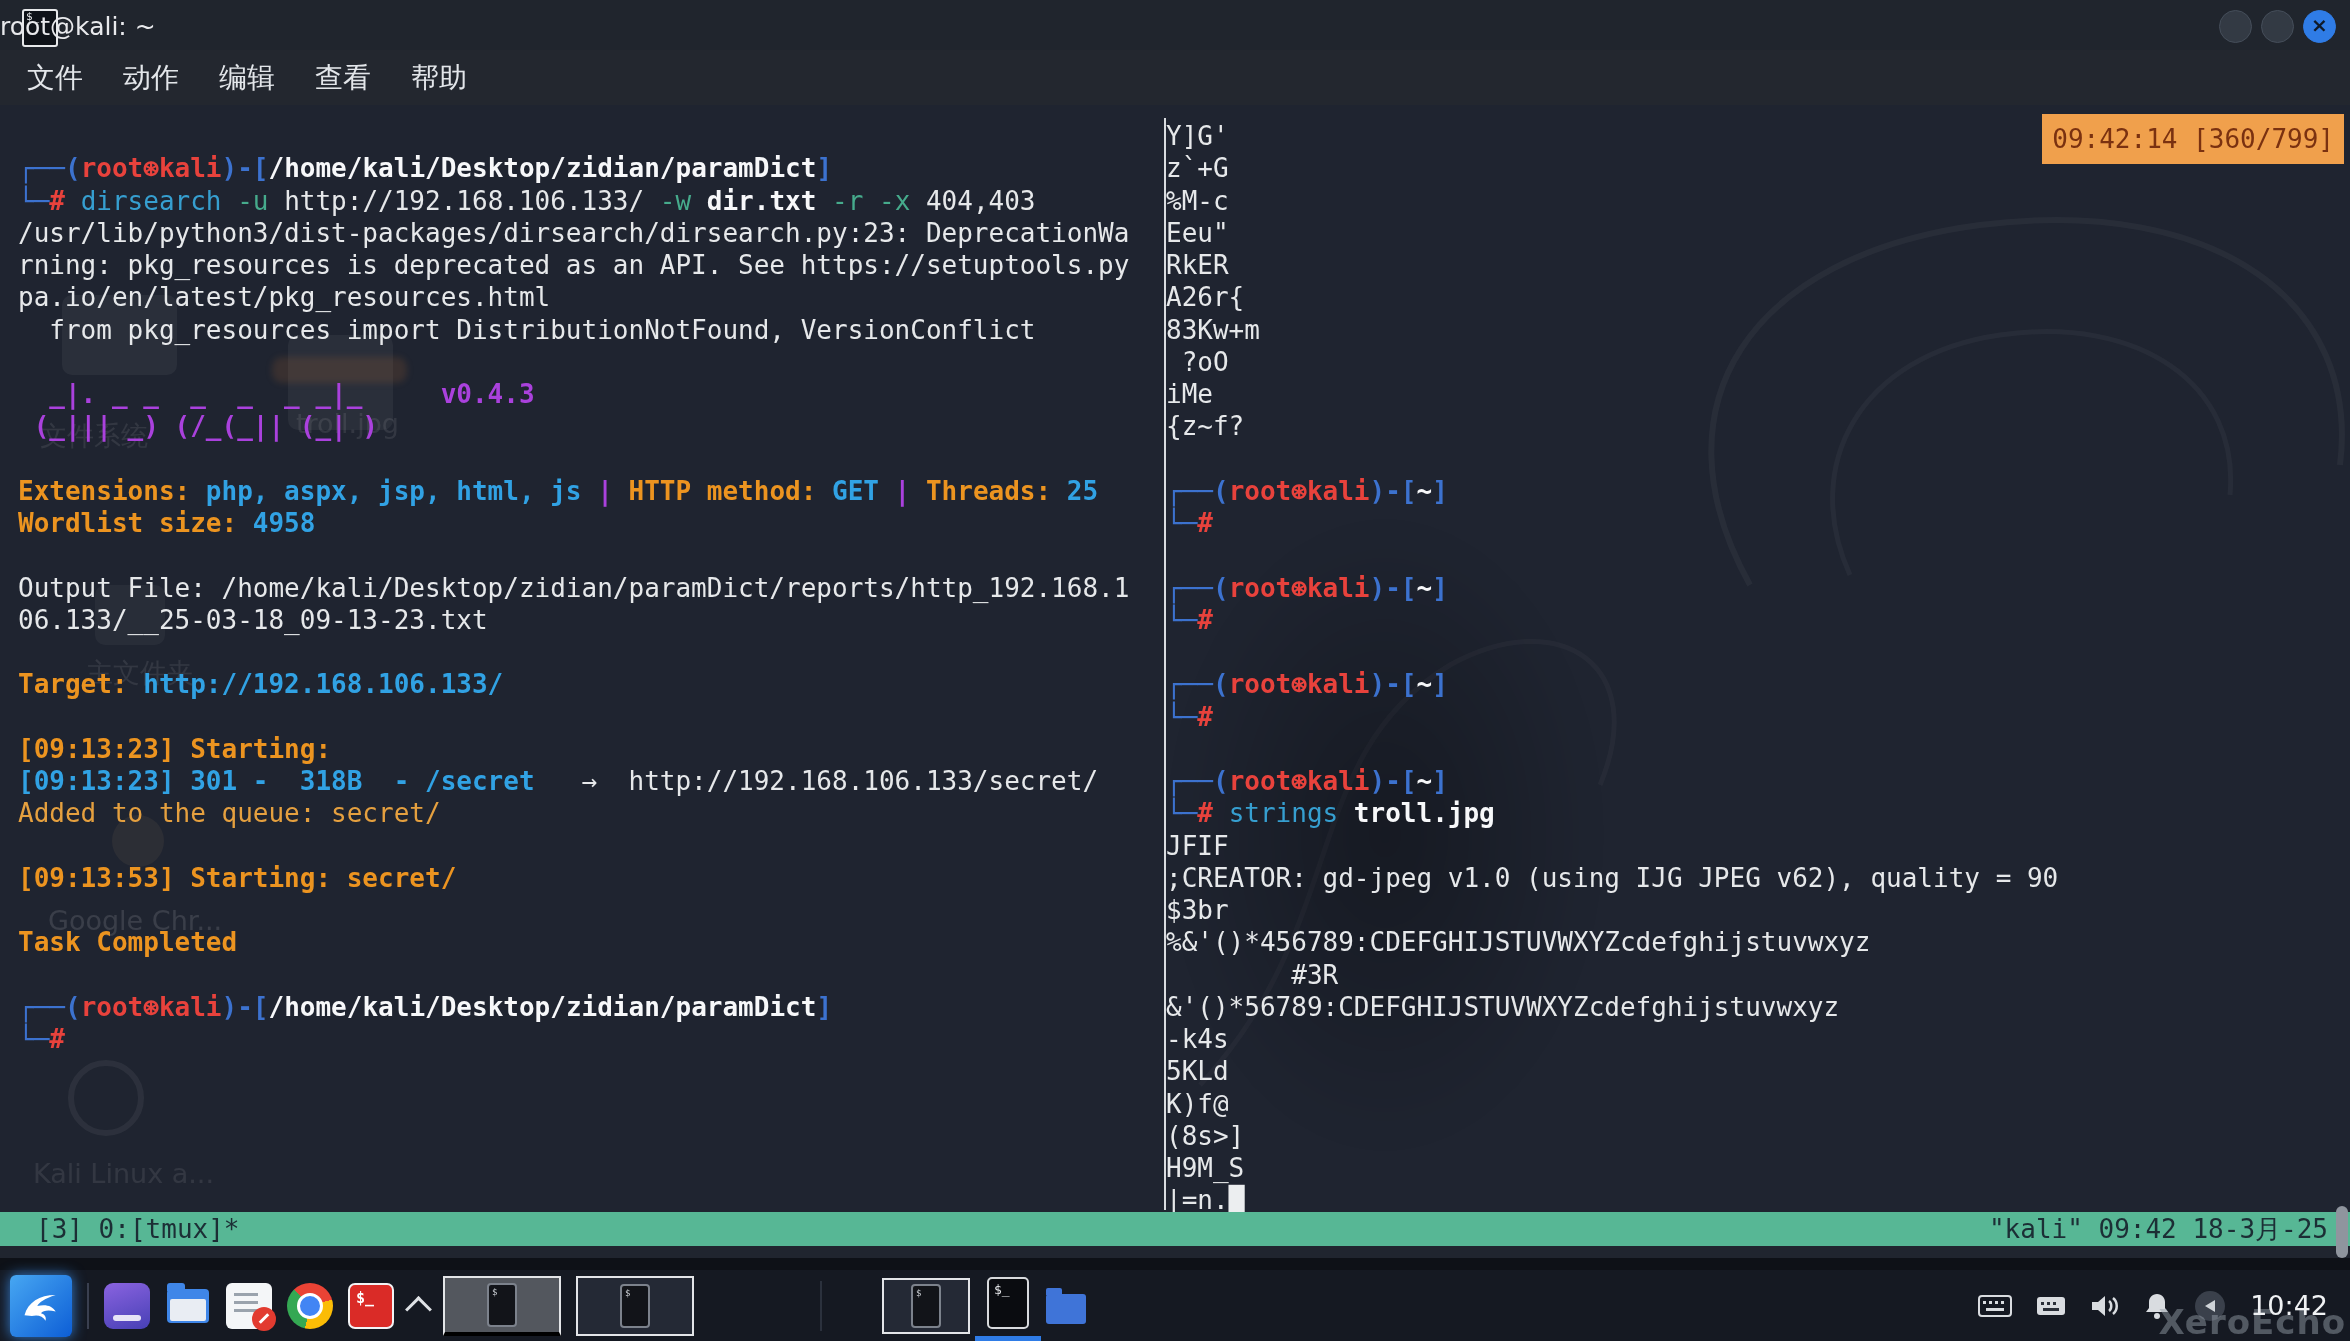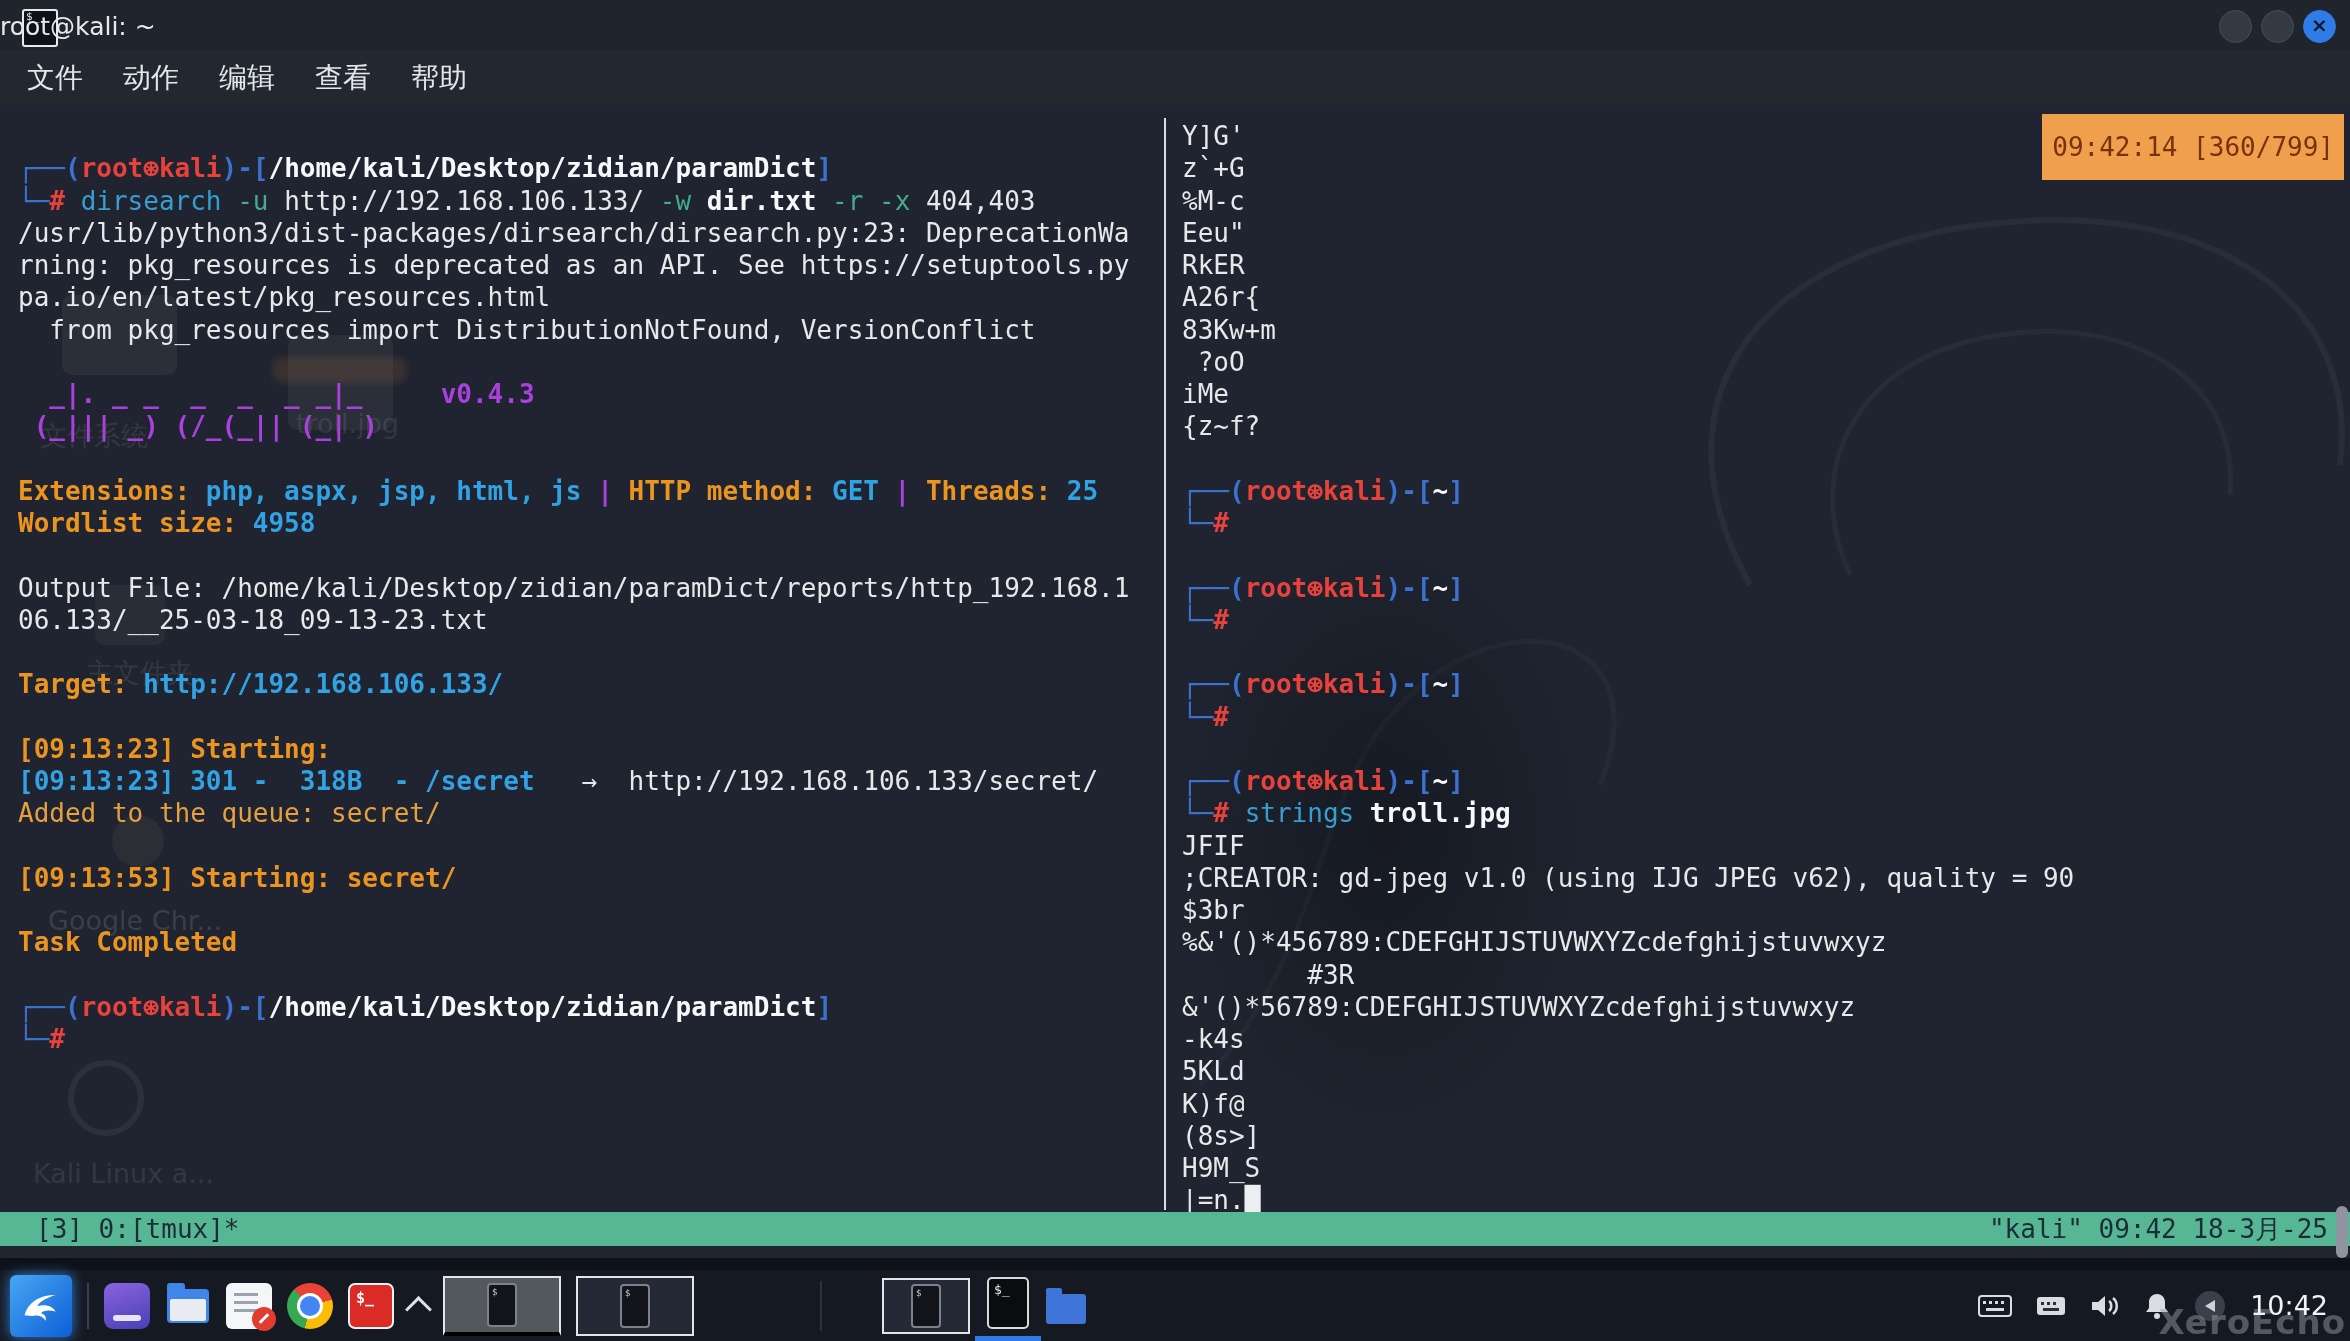--- a/index.html
+++ b/index.html
@@ -17,37 +17,37 @@
               text-align:center;line-height:29px;}
   
   .menubar{position:absolute;left:0;top:50px;width:2350px;height:55px;background:#23272f;
            display:flex;align-items:center;gap:40px;padding-left:27px;box-sizing:border-box;}
   .menuitem{color:#e3e6ea;font-size:28px;}
   
   .terminal{position:absolute;left:0;top:105px;width:2350px;height:1107px;background:#1f2430;overflow:hidden;}
   .pane{position:absolute;top:0;bottom:0;padding-top:15px;box-sizing:border-box;
         font-family:"DejaVu Sans Mono","Liberation Mono",monospace;font-size:26px;}
   .pane.left{left:0;width:1164px;padding-left:18px;}
-  .pane.right{left:1166px;width:1184px;padding-left:16px;}
+  .pane.right{left:1166px;width:1184px;padding-left:0;}
   .tl{height:32.25px;line-height:32.25px;white-space:pre;}
   .sg.p{color:#3c72cf;font-weight:700}
   .sg.r,.sg.rs{color:#e8423c;font-weight:700}
   .sg.w{color:#e6e8ea}
   .sg.W{color:#f7f8fa;font-weight:700}
   .sg.c{color:#369fd0}
   .sg.g{color:#46ab8c}
   .sg.o{color:#e5a03f}
   .sg.O{color:#ec9420;font-weight:700}
   .sg.b{color:#31a2e4;font-weight:700}
   .sg.m{color:#aa41dd;font-weight:700}
   .sg.cur{color:#eceef0}
   .pane-divider{position:absolute;left:1164px;top:13px;width:2px;height:1092px;background:#d9dce0;}
   .copy-indicator{position:absolute;top:9px;right:6px;height:34px;line-height:34px;background:#f0a04c;
                   color:#7a3110;font-family:"DejaVu Sans Mono","Liberation Mono",monospace;font-size:26px;
-                  padding:16px 10px;z-index:10;}
+                  padding:8px 10px;z-index:10;}
   
   .wall{position:absolute;left:0;top:0;pointer-events:none;}
   .ghost{position:absolute;color:rgba(255,255,255,0.09);font-size:27px;pointer-events:none;white-space:nowrap;}
   .gblob{position:absolute;pointer-events:none;border-radius:10px;}
   .gb-disk{left:62px;top:190px;width:115px;height:80px;background:rgba(255,255,255,0.05);}
   .gb-troll{left:288px;top:230px;width:105px;height:95px;background:rgba(255,255,255,0.05);}
   .gb-meme{left:272px;top:252px;width:135px;height:26px;background:rgba(190,110,50,0.16);filter:blur(3px);}
   .gb-chrome{left:112px;top:710px;width:52px;height:52px;border-radius:50%;background:rgba(205,170,110,0.08);}
   .gb-folder{left:95px;top:480px;width:70px;height:60px;background:rgba(255,255,255,0.045);}
   .gb-rec{left:68px;top:955px;width:64px;height:64px;border-radius:50%;border:6px solid rgba(255,255,255,0.06);background:transparent;}

